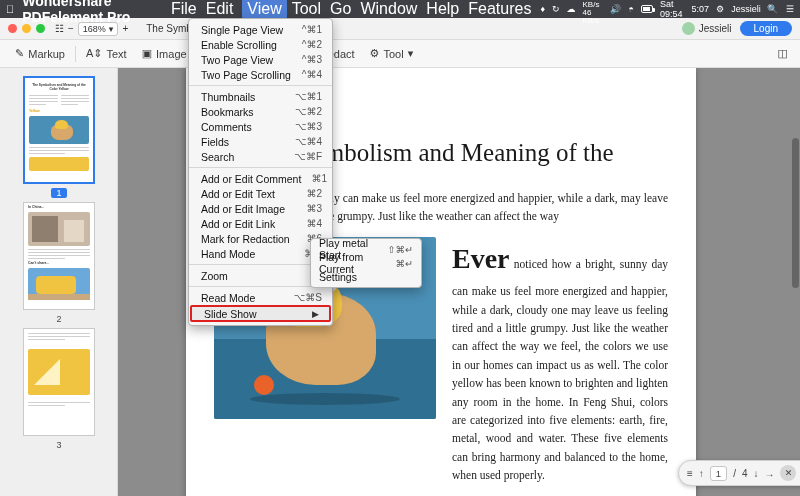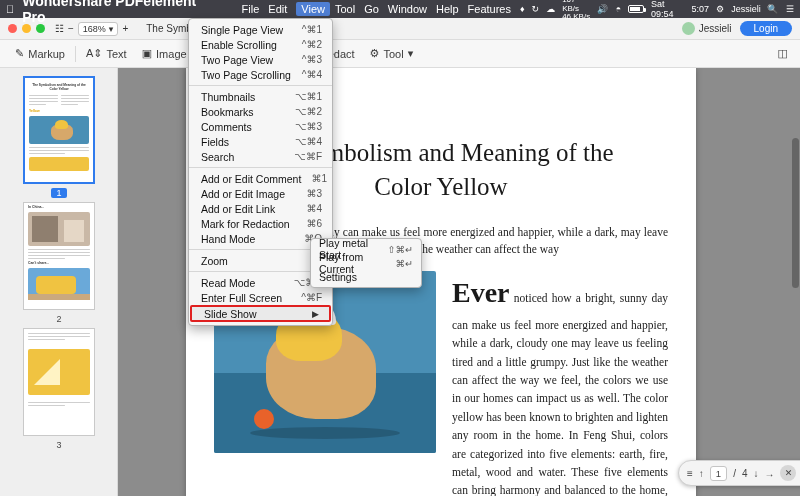--- a/index.html
+++ b/index.html
@@ -13,21 +13,21 @@
   .menubar {
     position: absolute; top: 0; left: 0; width: 800px; height: 18px;
     background: #3f3f46; color: #ffffff;
     display: flex; align-items: center;
     font-size: 10px;
     padding-left: 6px;
     z-index: 50;
   }
   .menubar .apple { font-size: 11px; margin-right: 8px; }
   .menubar .appname { font-weight: bold; margin-right: 26px; font-size: 14px;}
-  .menubar .mi { margin-right: 9px; font-size: 11px; white-space: nowrap;}
+  .menubar .mi { margin-right: 9px; font-size: 16px; white-space: nowrap;}
   .menubar .mi.active { background: #4f7fd4; border-radius: 2px; padding: 1px 5px; margin-right:5px; }
   .menubar .right { margin-left: auto; display: flex; align-items: center; gap: 7px; padding-right: 6px; }
   .menubar .right .net { font-size: 8px; line-height:1.05; text-align:left; }
   .menubar .right .icn { font-size: 9px; }
   .menubar .right .battery {
     width: 18px; height: 8px; border: 1px solid #ffffff; border-radius: 2px;
     position: relative; display:inline-block;
   }
   .menubar .right .battery::after {
     content:""; position:absolute; right:-3px; top:2px; width:2px; height:4px; background:#fff; border-radius:0 1px 1px 0;
@@ -350,21 +350,20 @@
     </div>
     <div class="pgnum">3</div>
 
   </div>
 </div>
 
 <div class="docarea">
   <div class="page">
     <div class="doc-title">
       <div>he Symbolism and Meaning of the</div>
-      <div>Color Yellow</div>
     </div>
     <div class="doc-intro">ed how a bright, sunny day can make us feel more energized and happier, while a dark, may leave us feeling tired and a little grumpy. Just like the weather can affect the way</div>
 
     <div class="body-cols">
       <div class="photo">
         <div class="floor"></div>
         <div class="shadow"></div>
         <div class="dog"></div>
         <div class="hood"></div>
         <div class="cap"></div>
@@ -434,20 +433,24 @@
     <span class="sc">⌥⌘F</span>
   </div>
 
   <div class="divider"></div>
 
   <div class="row">
     <span>Add or Edit Comment</span>
     <span class="sc">⌘1</span>
   </div>
   <div class="row">
+    <span>Add or Edit Text</span>
+    <span class="sc">⌘2</span>
+  </div>
+  <div class="row">
     <span>Add or Edit Image</span>
     <span class="sc">⌘3</span>
   </div>
   <div class="row">
     <span>Add or Edit Link</span>
     <span class="sc">⌘4</span>
   </div>
   <div class="row">
     <span>Mark for Redaction</span>
     <span class="sc">⌘6</span>
@@ -462,24 +465,20 @@
   <div class="row">
     <span>Zoom</span>
     <span class="arrow">▶</span>
   </div>
 
   <div class="divider"></div>
 
   <div class="row">
     <span>Read Mode</span>
     <span class="sc">⌥⌘S</span>
-  </div>
-  <div class="row">
-    <span>Enter Full Screen</span>
-    <span class="sc">^⌘F</span>
   </div>
   <div class="row highlight">
     <span>Slide Show</span>
     <span class="arrow">▶</span>
   </div>
 </div>
 
 <div class="submenu">
   <div class="row">
     <span>Play metal Start</span>

